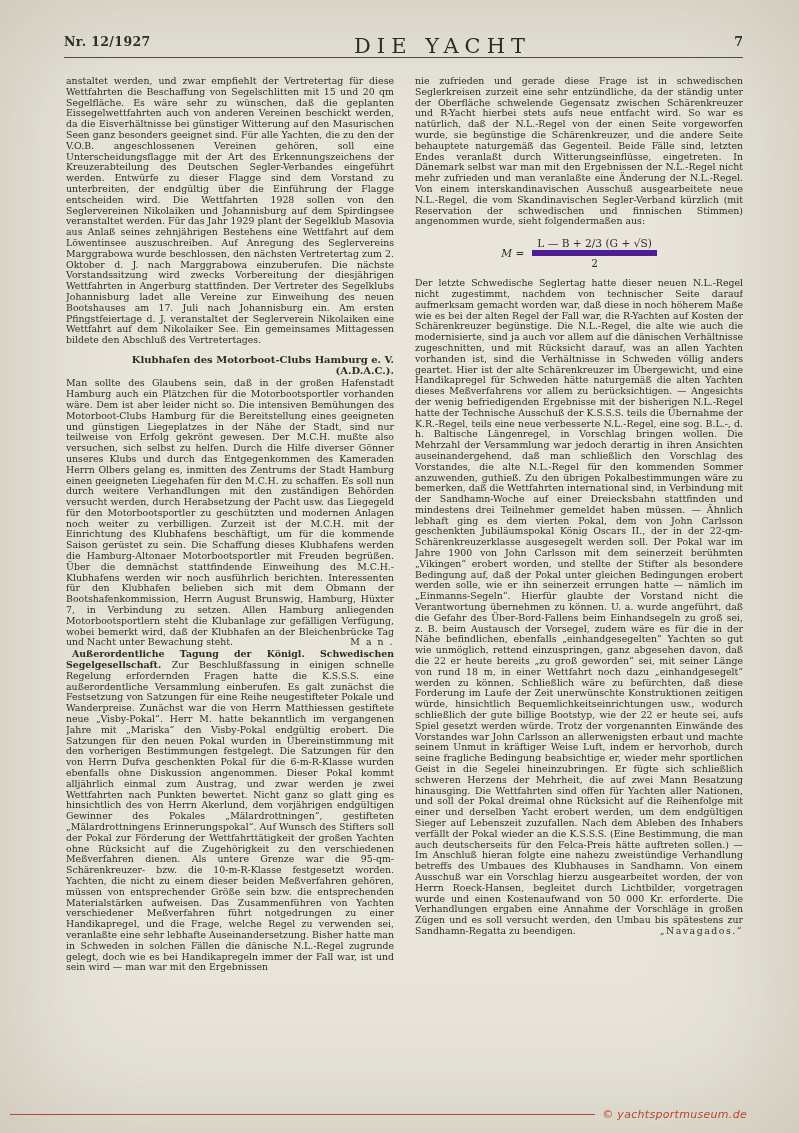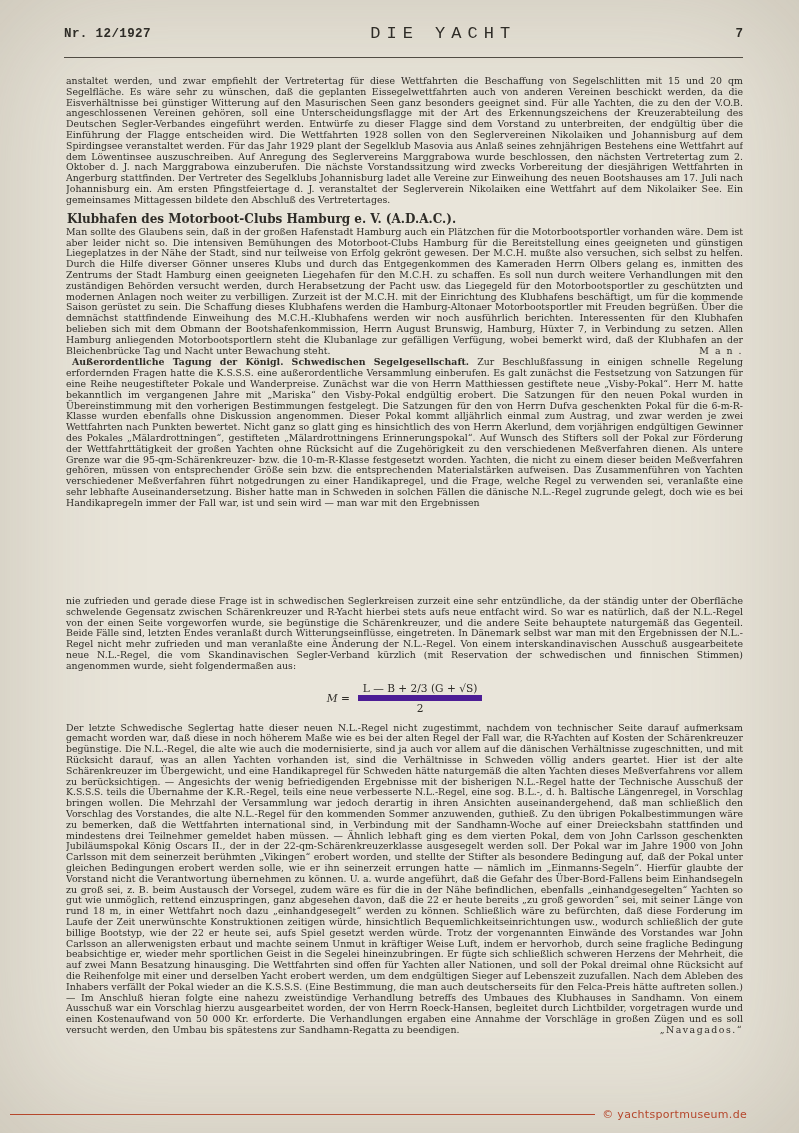--- a/index.html
+++ b/index.html
@@ -3,38 +3,38 @@
 <meta charset="utf-8">
 <style>
   html,body{margin:0;padding:0;}
   body{
     width:799px;height:1133px;position:relative;overflow:hidden;
     background:#e9e5da;
     font-family:"DejaVu Serif","Liberation Serif",serif;
     color:#2e2c27;
   }
   .page{position:absolute;inset:0;box-shadow:inset 0 0 140px rgba(120,108,85,.28);}
-  .header{position:absolute;top:24px;left:64px;right:56px;display:flex;align-items:center;font-family:Liberation Mono, monospace;}
+  .header{position:absolute;top:34px;left:64px;right:56px;display:flex;align-items:flex-start;}
   .issue{font-size:12.5px;font-weight:bold;letter-spacing:.4px;white-space:nowrap;}
-  .title{flex:1;text-align:center;font-size:17px;letter-spacing:6px;font-weight:500;white-space:nowrap;}
+  .title{flex:1;text-align:center;font-size:21px;letter-spacing:6px;font-weight:500;white-space:nowrap;}
   .pagenum{font-size:12.5px;font-weight:bold;white-space:nowrap;}
   .rule{position:absolute;top:57px;left:64px;right:56px;border-top:1.3px solid #514c44;}
-  .columns{position:absolute;top:76px;left:66px;right:56px;bottom:38px;display:flex;gap:21px;overflow:hidden;flex-direction:column;}
+  .columns{position:absolute;top:76px;left:66px;right:56px;bottom:38px;display:flex;gap:21px;overflow:hidden;}
   .col{flex:1 1 0;overflow:hidden;}
   .para{margin:0 0 1px 0;font-size:9.4px;line-height:10.8px;text-align:justify;}
-  .art-heading{margin:8px 0 2px 1px;font-size:12px;line-height:11.2px;font-weight:bold;text-align:left;}
+  .art-heading{margin:8px 0 2px 15px;font-size:10px;line-height:11.2px;font-weight:bold;text-align:right;}
   .lead{font-weight:bold;margin-left:6px;}
   .sig{float:right;letter-spacing:1.5px;}
   .formula{display:flex;justify-content:center;align-items:center;gap:8px;margin:10px 0 9px 0;font-size:10.6px;}
   .f-lhs{font-style:italic;}
   .frac{display:inline-flex;flex-direction:column;text-align:center;}
   .num{border-bottom:6px solid #4c1d95;padding:0 5px 1px 5px;}
   .den{padding-top:1px;}
   .footer{position:absolute;left:10px;right:52px;bottom:12px;display:flex;align-items:center;gap:7px;
-    font-size:11px;font-family:"DejaVu Sans","Liberation Sans",sans-serif;}
+    font-size:11px;font-family:"DejaVu Sans","Liberation Sans",sans-serif;font-style:italic;}
   .footer-line{flex:1;height:1px;background:rgba(150,80,55,.55);}
   .footer .wm{white-space:nowrap;letter-spacing:.3px;}
 </style>
 </head>
 <body>
 
 <div class="page">
 
   <div class="header">
     <span class="issue">Nr. 12/1927</span>

